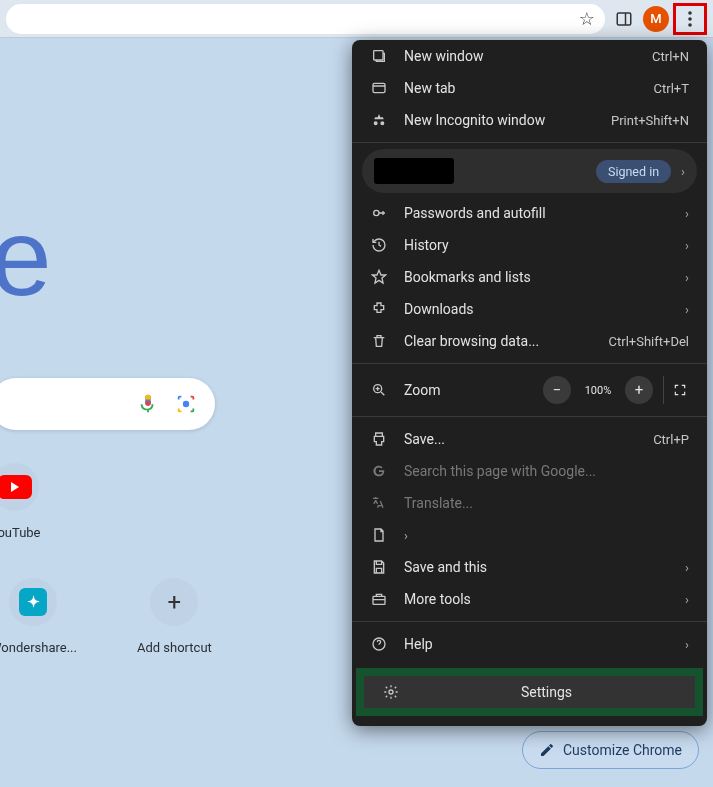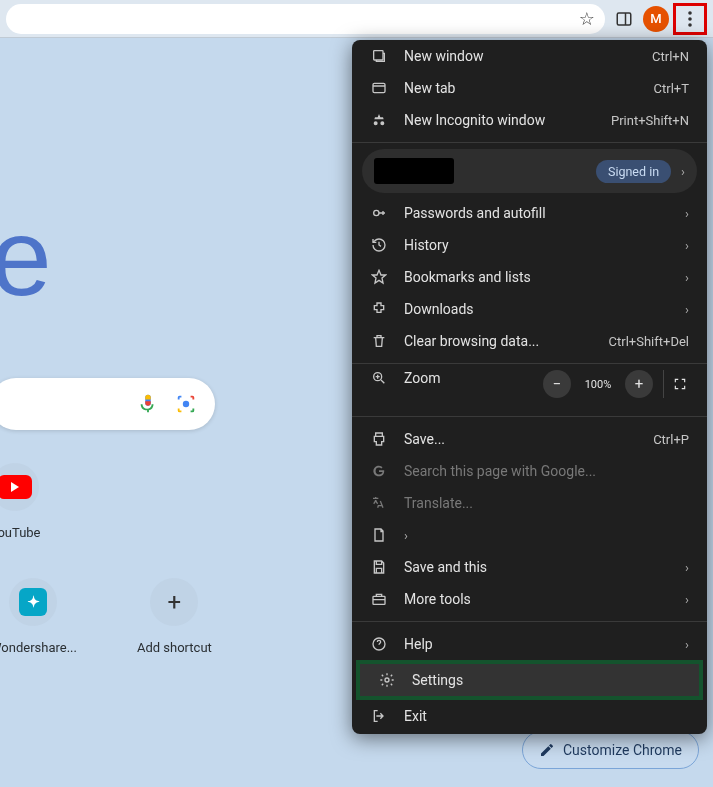--- a/index.html
+++ b/index.html
@@ -37,29 +37,29 @@
     .menu-row.disabled .mi-icon { color: #787878; }
     .mi-label { flex: 1; }
     .mi-accel { color: #c6c6c6; font-size: 13px; }
     .chev { color: #aaa; font-size: 13px; }
     .sep { height: 1px; background: #3a3a3a; margin: 6px 0; }
     
     .profile { height: 44px; margin: 4px 10px; background: #2e2e2e; border-radius: 22px; display: flex; align-items: center; padding: 0 12px; cursor: pointer; }
     .profile-blk { width: 80px; height: 26px; background: #000; border-radius: 3px; }
     .signed-pill { padding: 4px 12px; background: #3a4f72; color: #c9dbf2; border-radius: 12px; font-size: 12.5px; margin-left: auto; margin-right: 10px; }
     
-    .zoom-row { display: flex; align-items: flex-start; height: 40px; padding: 0 12px 0 18px; }
+    .zoom-row { display: flex; align-items: center; height: 40px; padding: 0 12px 0 18px; }
     .zoom-row .mi-icon { margin-right: 16px; }
     .zoom-lbl { flex: 1; }
     .zoom-btns { display: flex; align-items: center; gap: 6px; }
     .circbtn { width: 28px; height: 28px; border-radius: 50%; background: #3a3a3a; display: flex; align-items: center; justify-content: center; color: #e3e3e3; cursor: pointer; font-size: 15px; }
     .zoom-pct { width: 42px; text-align: center; font-size: 11px; }
     .fs-btn { width: 32px; height: 28px; border-left: 1px solid #444; margin-left: 4px; display: flex; align-items: center; justify-content: center; cursor: pointer; }
     
-    .highlight-box { border: 4px solid #14532d; margin: 0 4px; }
+    .highlight-box { border: 8px solid #14532d; margin: 8px 4px; text-align: center; }
     .highlight-box .menu-row { background: #333; }
     
     svg { display: block; }
   </style>
 </head>
 <body>
 
 <div class="toolbar">
   <div class="omnibox-tail">
     <span style="color:#444;font-size:18px;">☆</span>
@@ -309,21 +309,13 @@
     <div class="menu-row">
       <span class="mi-icon">
           <svg width="16" height="16" viewBox="0 0 24 24" fill="none" stroke="currentColor" stroke-width="2">
             <circle cx="12" cy="12" r="3"></circle>
             <path d="M12 2v3m0 14v3M4.2 4.2l2.1 2.1m11.4 11.4l2.1 2.1M2 12h3m14 0h3M4.2 19.8l2.1-2.1m11.4-11.4l2.1-2.1"></path>
           </svg>
         </span>
       <span class="mi-label">Settings</span>
     </div>
   </div>
-  <div class="menu-row">
-    <span class="mi-icon">
-        <svg width="16" height="16" viewBox="0 0 24 24" fill="none" stroke="currentColor" stroke-width="2">
-          <path d="M10 4H5v16h5M14 8l4 4-4 4M8 12h10"></path>
-        </svg>
-      </span>
-    <span class="mi-label">Exit</span>
-  </div>
 </div>
 
 </body></html>

